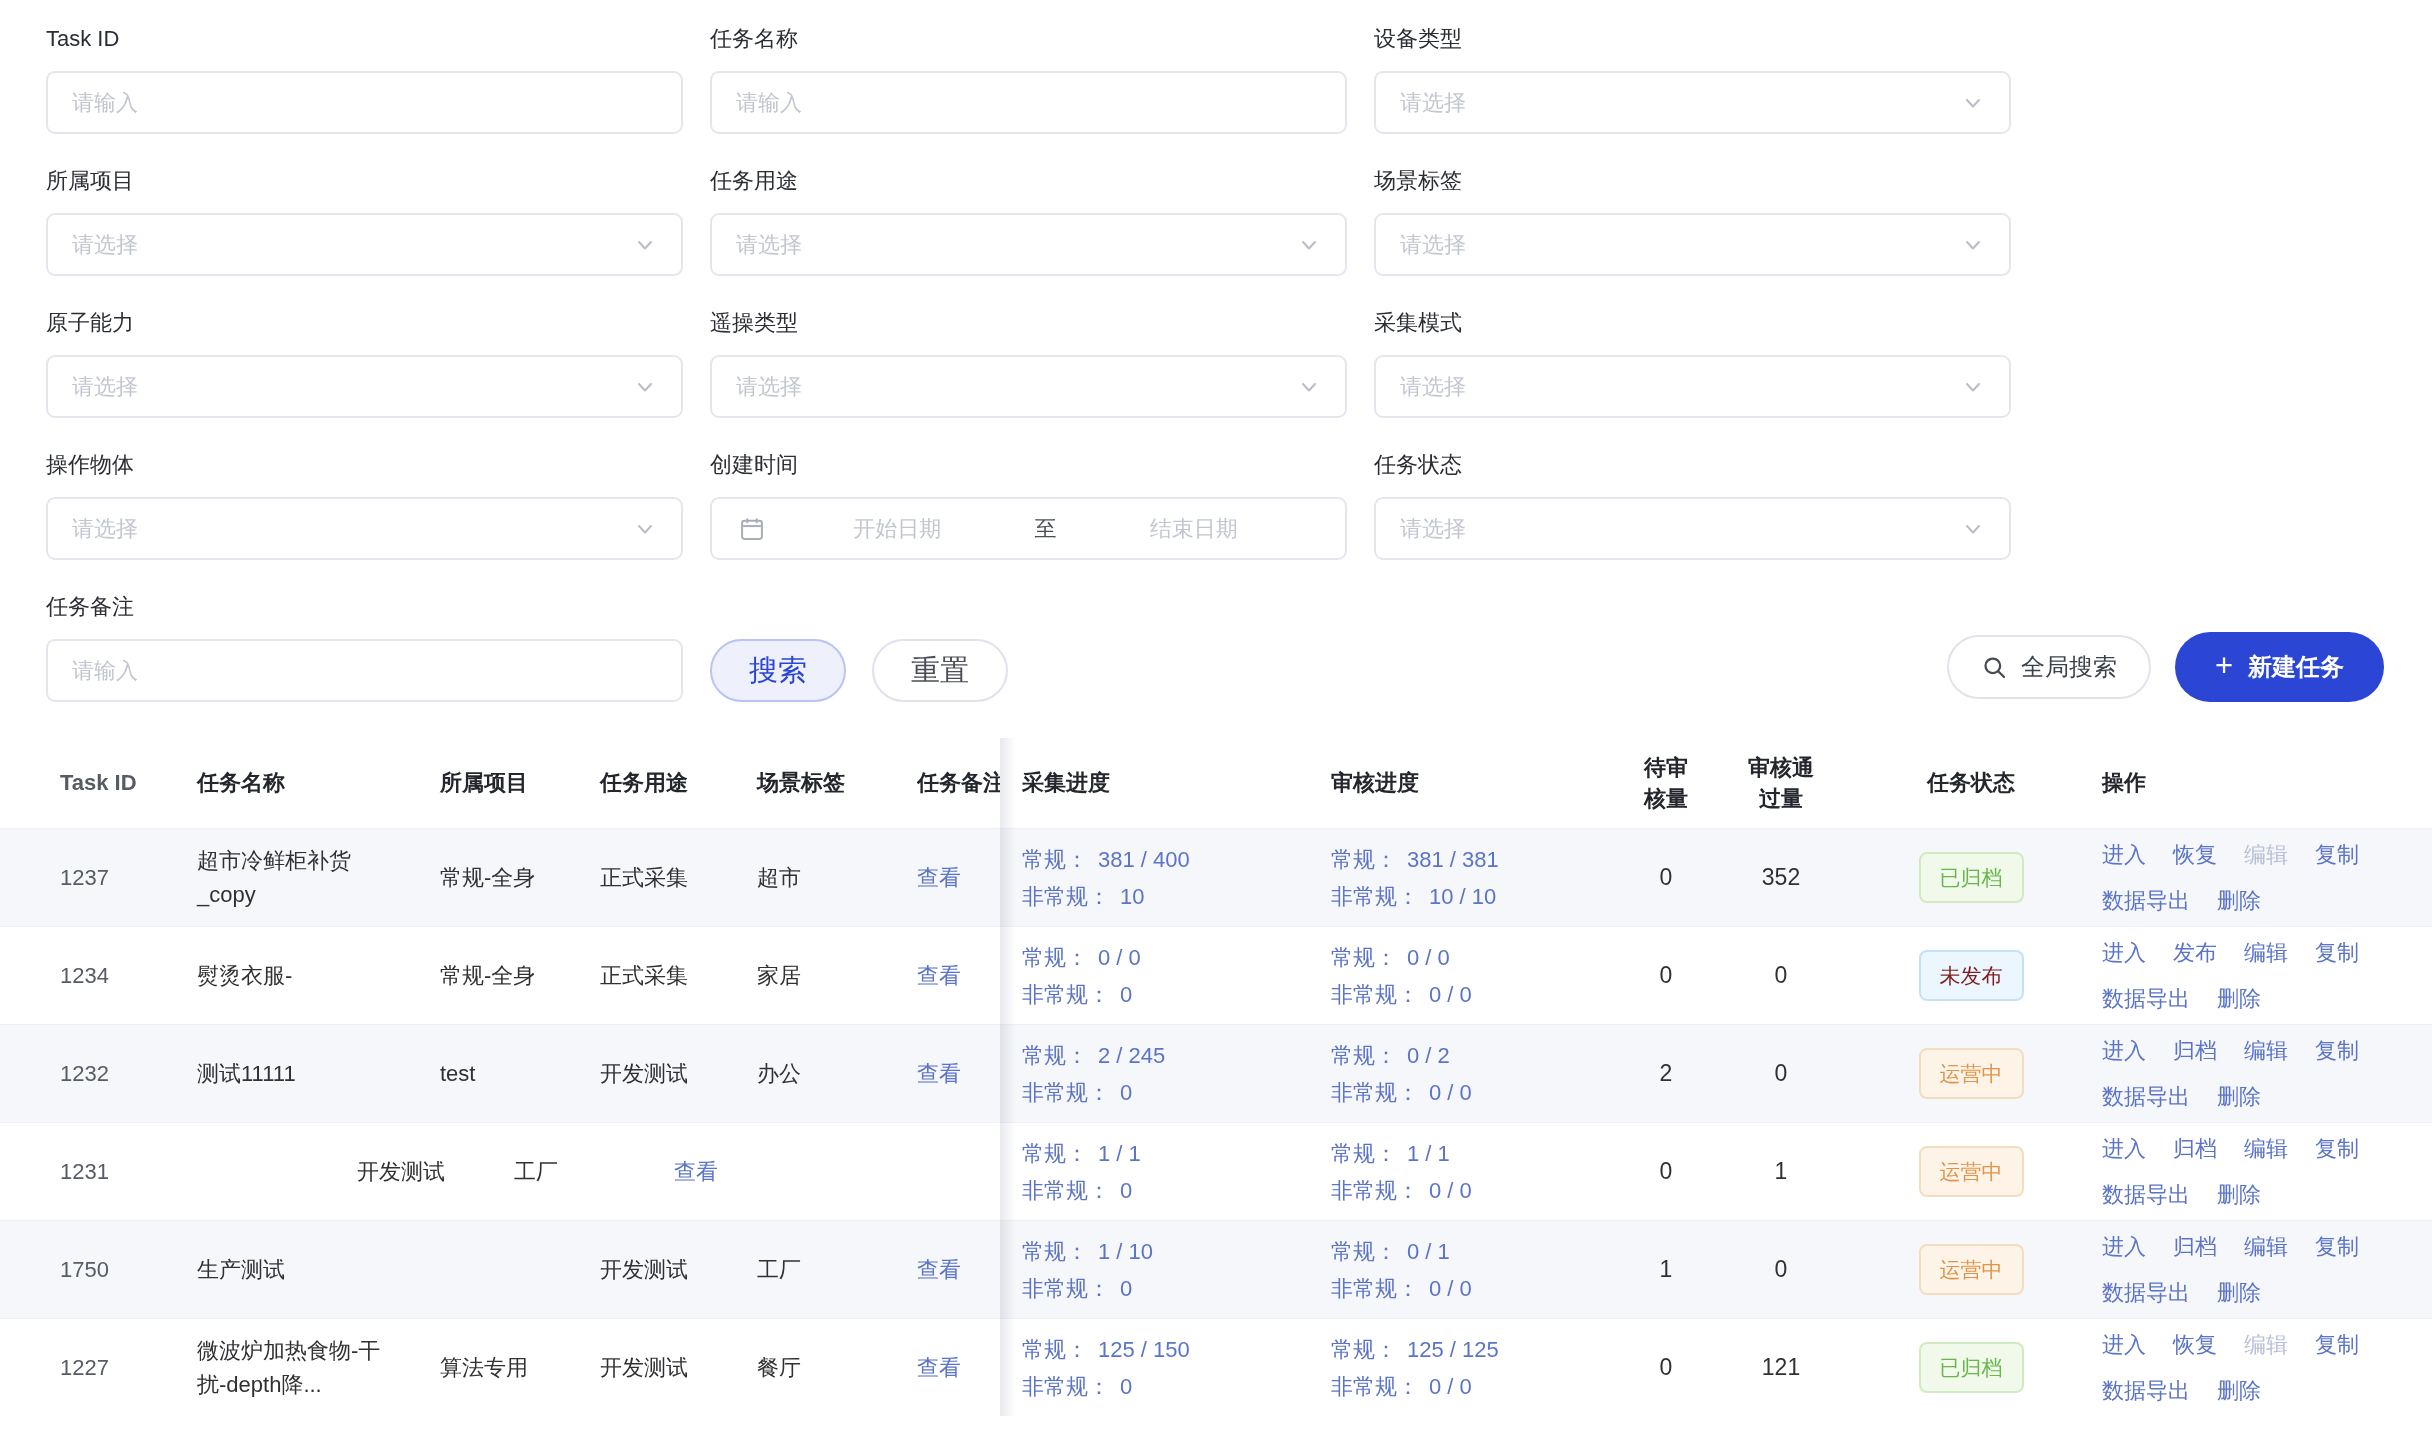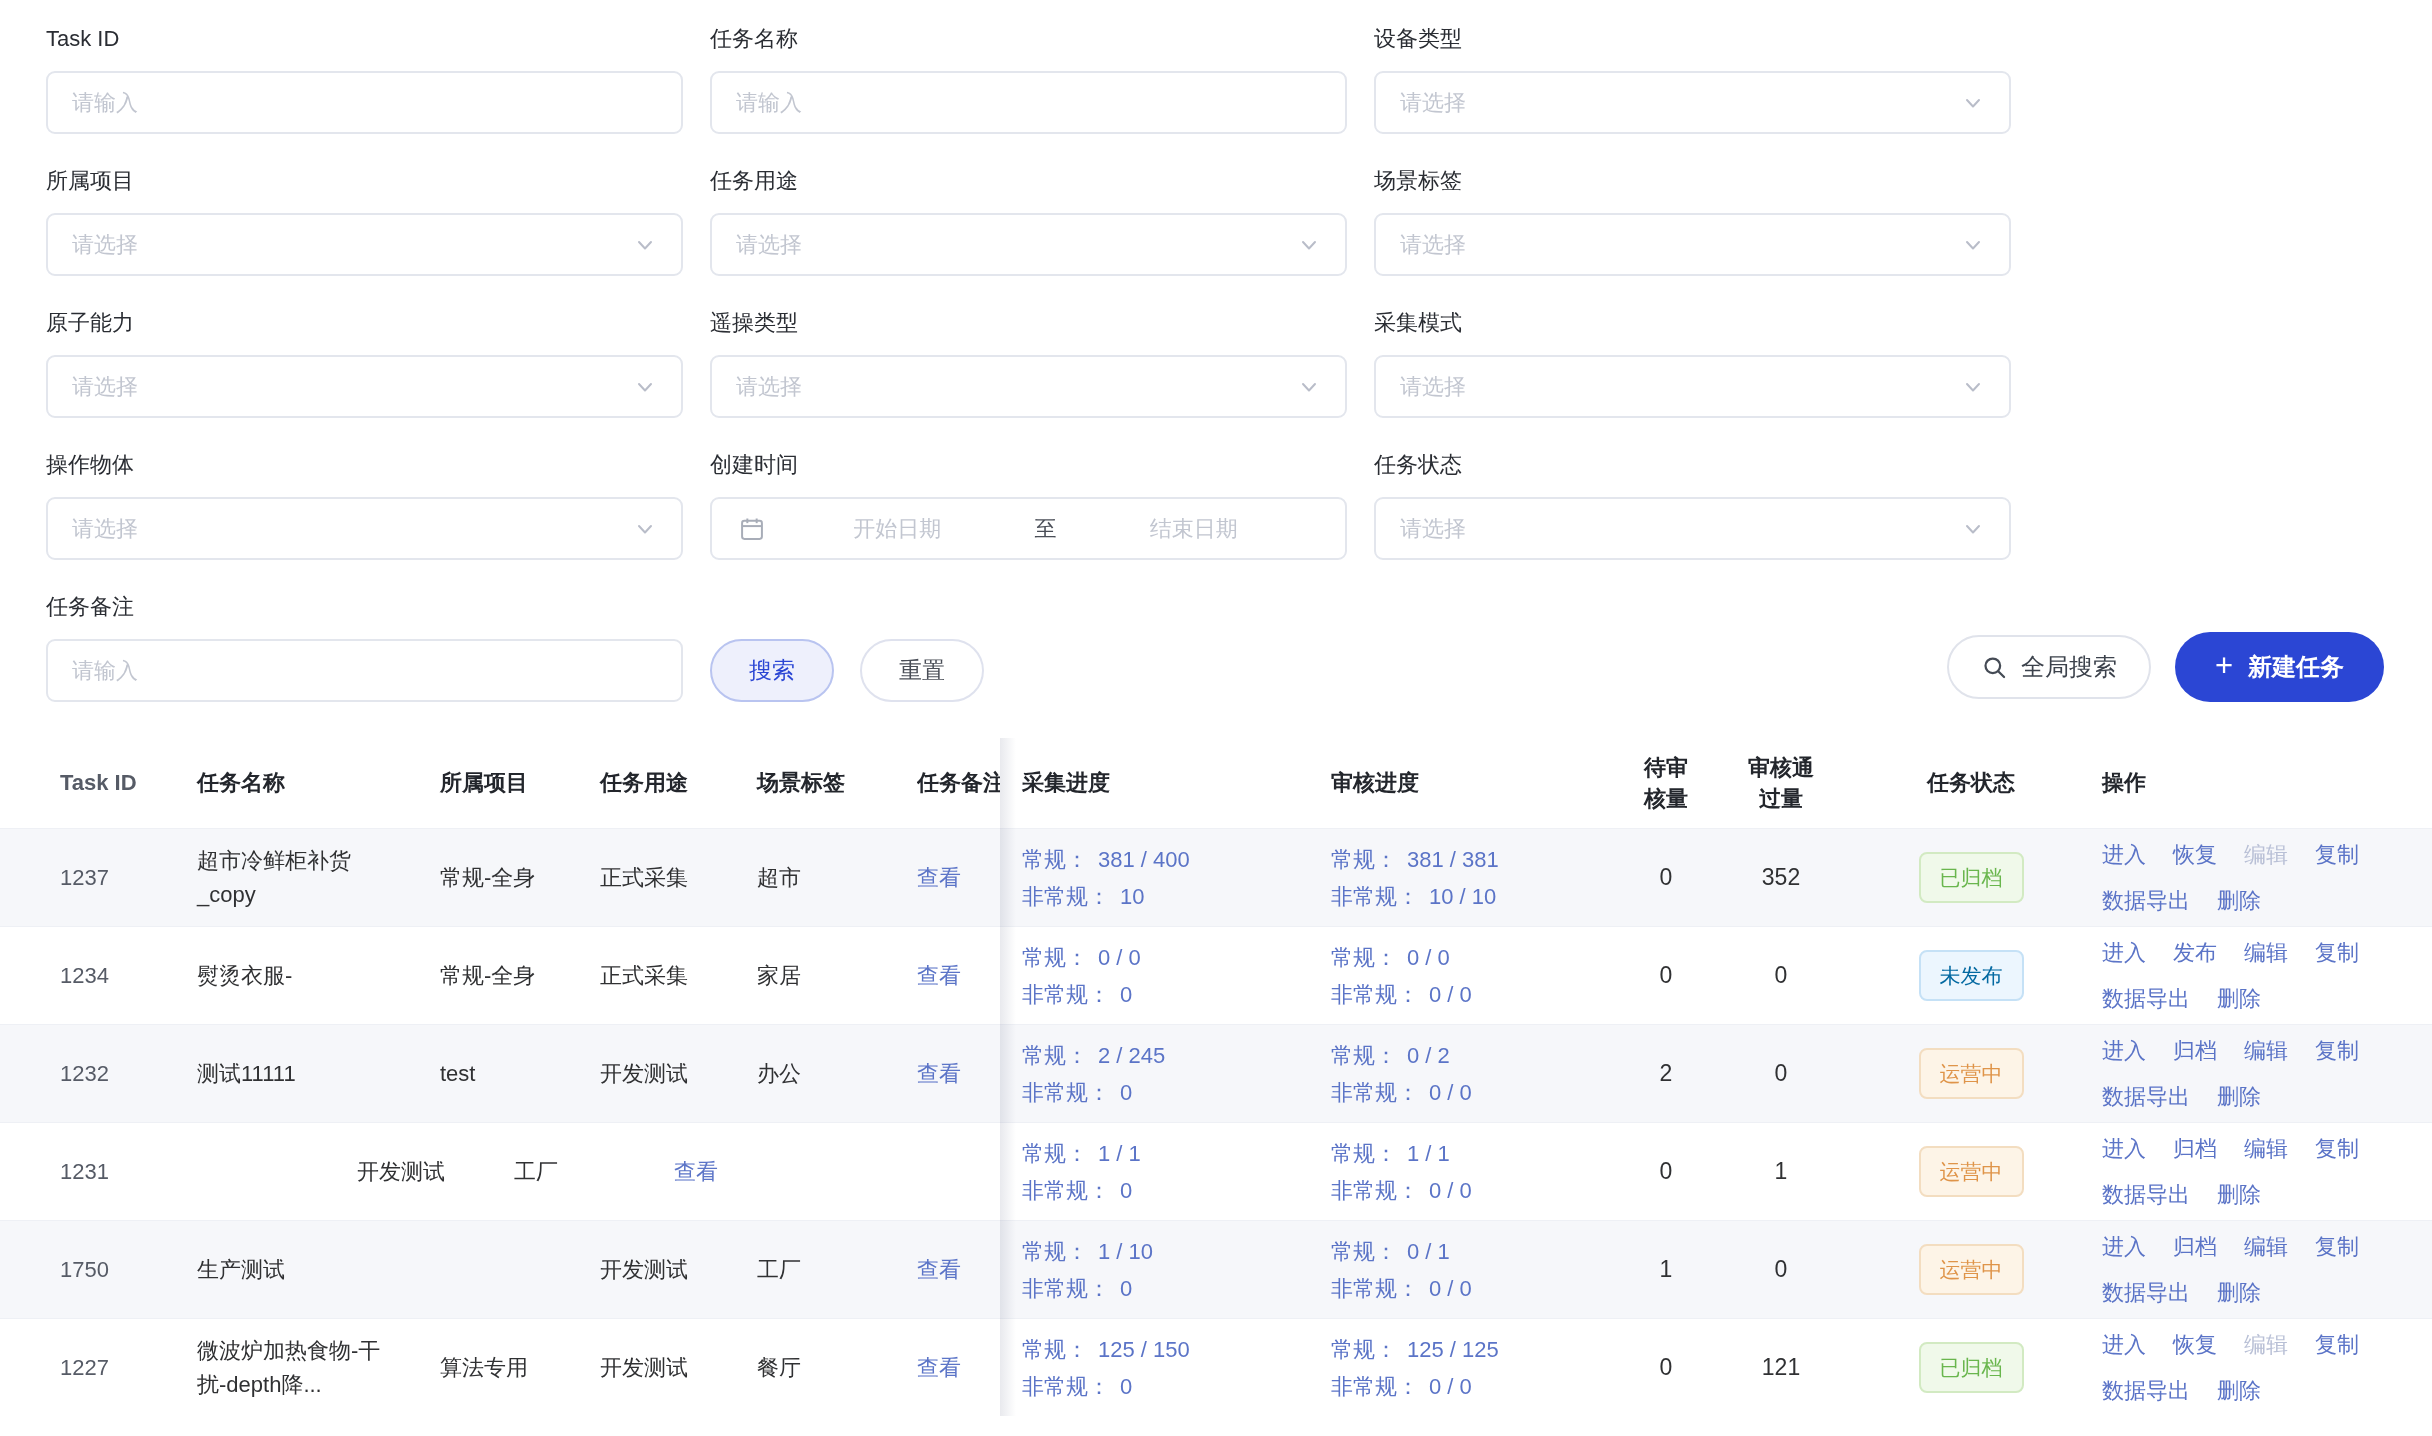--- a/index.html
+++ b/index.html
@@ -28,21 +28,21 @@
   .ph{color:var(--ph);}
   .control.select{justify-content:space-between;}
   .chev{flex:0 0 auto;}
   .control.daterange{padding:0 20px;}
   .drp-start,.drp-end{flex:1;text-align:center;}
   .drp-sep{color:#4a4e57;padding:0 6px;}
   .cal-icon{margin-left:6px;}
 
   .filter-bottom{display:flex;align-items:flex-end;}
   .filter-bottom .field{margin-bottom:0;}
-  .btn{border-radius:32px;font-size:23px;display:inline-flex;align-items:center;
+  .btn{border-radius:32px;font-size:29px;display:inline-flex;align-items:center;
     justify-content:center;cursor:pointer;white-space:nowrap;}
   .btn-search{height:63px;padding:0 37px;background:#eef0fc;border:2px solid #b9c4f0;
     color:var(--primary);margin-left:27px;}
   .btn-reset{height:63px;padding:0 37px;background:#fff;border:2px solid var(--pill-border);
     color:#4a4e57;margin-left:26px;}
   .right-group{margin-left:auto;display:flex;align-items:center;gap:24px;padding-bottom:0;}
   .btn-global{height:64px;padding:0 32px;background:#fff;border:2px solid #e0e3eb;
     color:#3c424c;font-size:24px;gap:13px;}
   .btn-create{height:70px;padding:0 40px;background:var(--primary);border:none;color:#fff;
     font-size:24px;font-weight:600;gap:15px;border-radius:35px;}
@@ -76,21 +76,21 @@
   .tbody .trow:nth-child(odd){background:var(--stripe);}
   .link{color:var(--link);cursor:pointer;}
   .link--disabled{color:var(--link-disabled);cursor:default;}
   .prog{line-height:37px;color:var(--link);}
   .prog-label{color:var(--link);margin-top:26px;}
   .prog-val{margin-left:10px;}
   .num{font-size:23px;color:var(--text);}
   .badge{display:inline-block;height:51px;line-height:47px;padding:0 19px;border-radius:8px;
     font-size:21px;}
   .badge--archived{color:#69b64d;background:#f0f9ea;border:2px solid #d2eac2;}
-  .badge--unpublished{color:#0369a1;background:#ecf6fe;border:2px solid #c5e1f6;}
+  .badge--unpublished{color:#7f1d1d;background:#ecf6fe;border:2px solid #c5e1f6;}
   .badge--operating{color:#df9449;background:#fdf4e7;border:2px solid #f3ddc0;}
   .acts{display:flex;flex-wrap:wrap;column-gap:27px;row-gap:9px;line-height:37px;max-width:310px;}
 </style>
 </head>
 <body>
 
 <div class="page">
 
   <div class="filter-grid">
       <div class="field">

